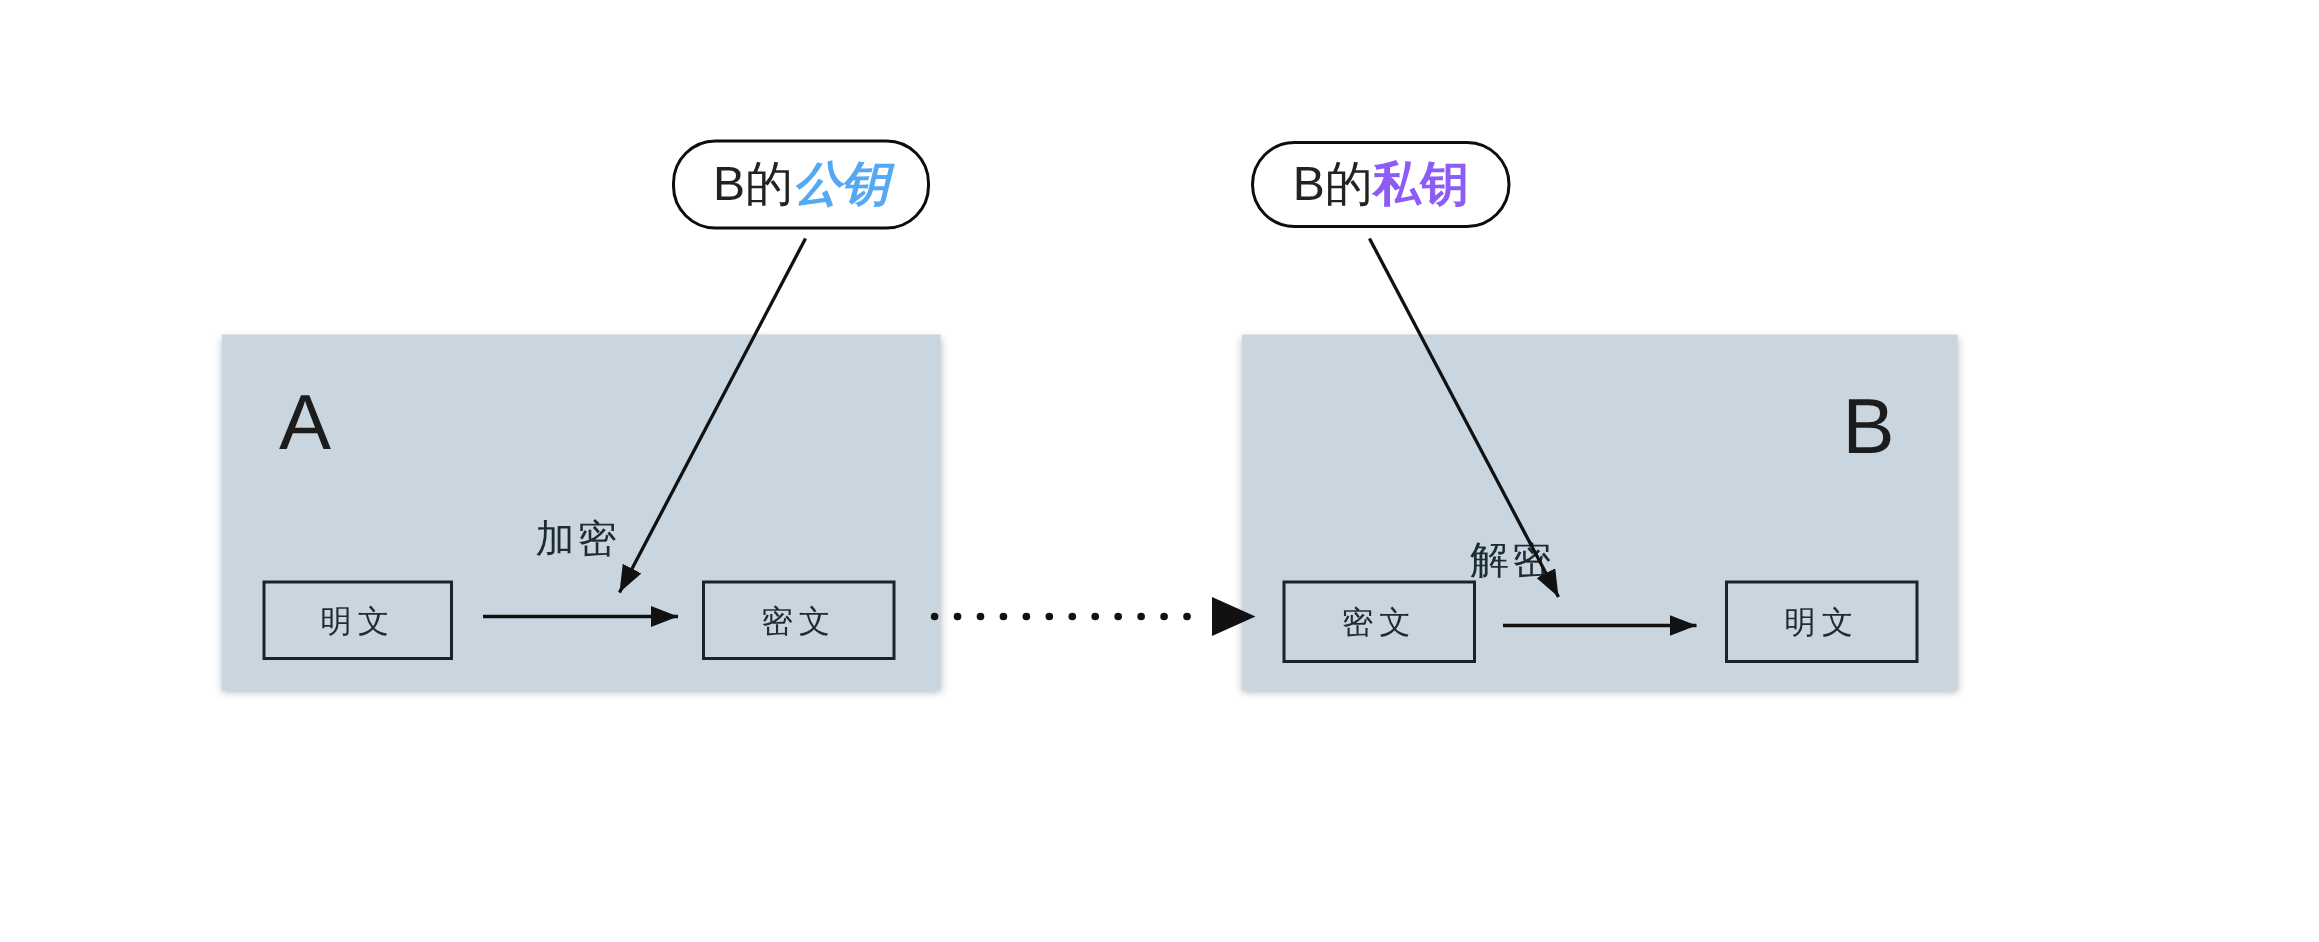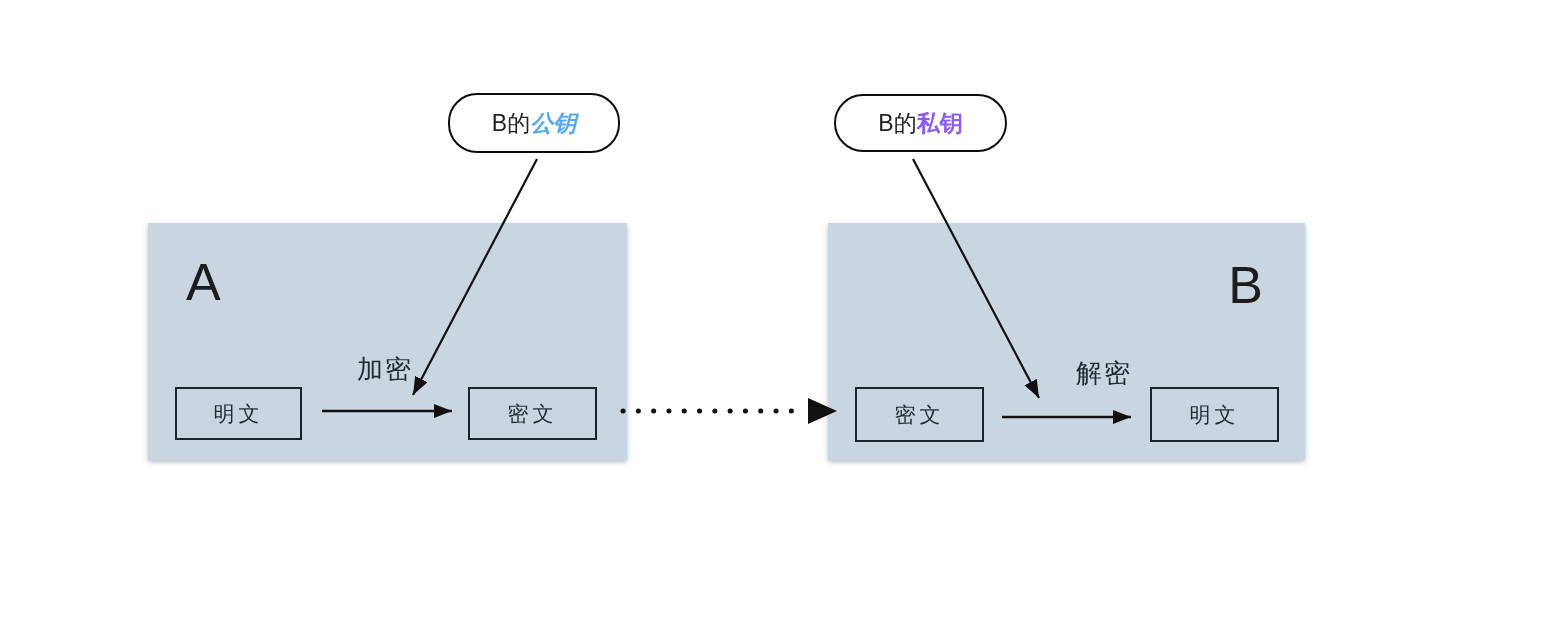--- a/index.html
+++ b/index.html
@@ -58,34 +58,34 @@
 
   
   .op-label {
     position: absolute;
     font-size: 26px;
     color: #1d2b33;
     letter-spacing: 2px;
     z-index: 2;
     white-space: nowrap;
   }
-  .encrypt-label { left: 357px;  top: 352px; }
-  .decrypt-label { left: 1076px; top: 356px; }
+  .encrypt-label { left: 357px;  top: 342px; }
+  .decrypt-label { left: 980px; top: 356px; }
 
   
   .key-pill {
     position: absolute;
     box-sizing: border-box;
     border: 2.5px solid #0d0d0d;
     border-radius: 29px;
     background: #ffffff;
     display: flex;
     align-items: center;
     justify-content: center;
-    font-size: 23px;
+    font-size: 32px;
     color: #222222;
     z-index: 3;
     white-space: nowrap;
   }
   .pill-public  { left: 448px; top: 93px; width: 172px; height: 60px; }
   .pill-private { left: 834px; top: 94px; width: 173px; height: 58px; }
   .key-accent { font-weight: 700; }
   .key-accent.blue { color: #54a8f4; font-style: italic; }
   .key-accent.red  { color: #8b5cf6; }
 

